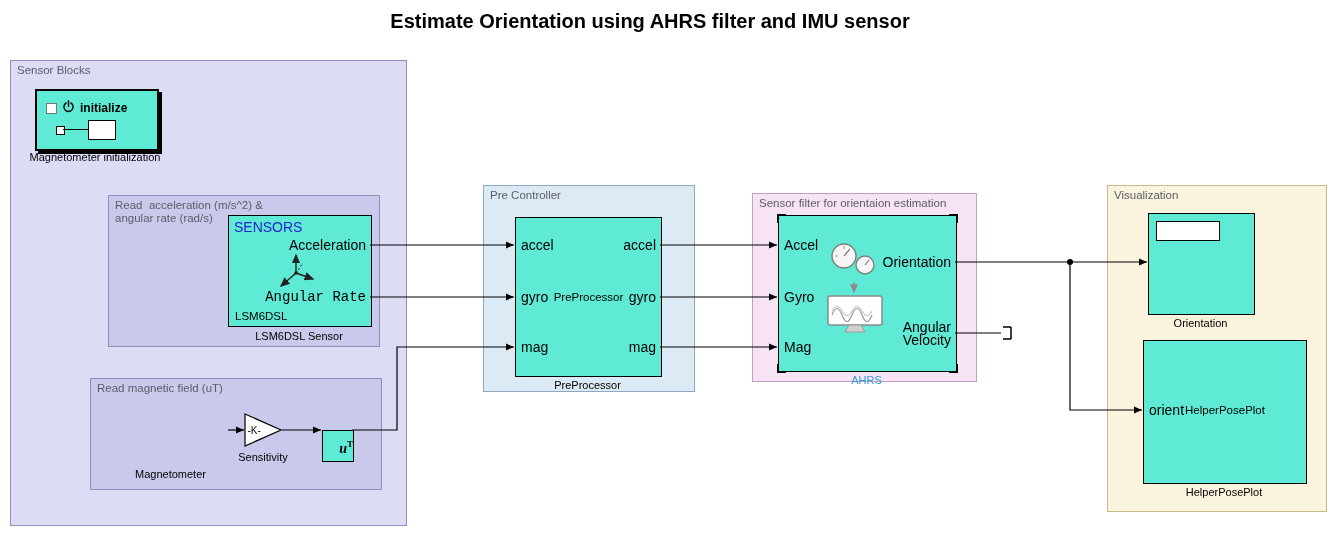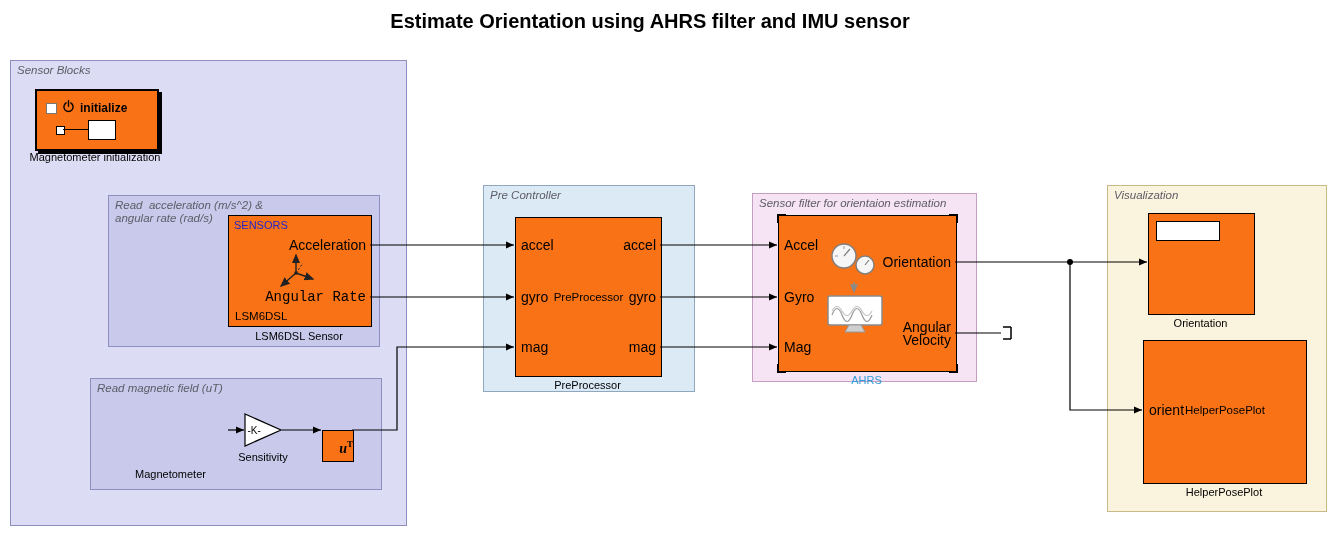--- a/index.html
+++ b/index.html
@@ -1,30 +1,30 @@
 <!DOCTYPE html>
 <html><head>
 <meta charset="utf-8">
 <style>
   html,body{margin:0;padding:0;background:#ffffff;}
   .canvas{position:relative;width:1332px;height:537px;background:#fff;
           font-family:"Liberation Sans","DejaVu Sans",sans-serif;color:#000;overflow:hidden;}
   .title{position:absolute;top:10px;left:16px;width:1268px;text-align:center;
          font-size:20px;font-weight:bold;}
   .area{position:absolute;}
-  .area-label{position:absolute;top:3px;left:6px;font-size:11.5px;color:#5c5c66;white-space:pre;font-style:italic;}
+  .area-label{position:absolute;top:3px;left:6px;font-size:11.5px;color:#5c5c66;white-space:pre;}
   .area-label.l2{top:16px;}
   .sensor-area{left:10px;top:60px;width:395px;height:464px;background:#dcdcf4;border:1px solid #8f8fbf;}
   .imu-area{left:108px;top:195px;width:270px;height:150px;background:#c9c9ec;border:1px solid #8f8fbf;}
   .mag-area{left:90px;top:378px;width:290px;height:110px;background:#c9c9ec;border:1px solid #8f8fbf;}
   .pre-area{left:483px;top:185px;width:210px;height:205px;background:#dceaf6;border:1px solid #8fa8c0;}
   .fusion-area{left:752px;top:193px;width:223px;height:187px;background:#f6e3f3;border:1px solid #c49fc2;}
   .viz-area{left:1107px;top:185px;width:218px;height:325px;background:#faf3dd;border:1px solid #c9b988;}
 
-  .block{position:absolute;background:#f97316;border:1px solid #000;}
+  .block{position:absolute;background:#5eead4;border:1px solid #000;}
   .init-block{left:35px;top:89px;width:120px;height:58px;border:2px solid #000;box-shadow:3px 3px 0 #000;}
   .lsm-block{left:228px;top:215px;width:142px;height:110px;}
   .i2c-block{left:113px;top:395px;width:115px;height:70px;}
   .math-block{left:322px;top:430px;width:30px;height:30px;text-align:right;}
   .math-block .mtxt{display:block;line-height:27px;font-family:"Liberation Serif",serif;
                     font-style:italic;font-weight:bold;font-size:14px;}
   .math-block sup{font-size:9px;font-style:normal;}
   .prep-block{left:515px;top:217px;width:145px;height:158px;}
   .ahrs-block{left:778px;top:215px;width:177px;height:155px;}
   .orient-block{left:1148px;top:213px;width:105px;height:100px;}
@@ -36,21 +36,21 @@
   .cap-i2c{left:113px;top:468px;width:115px;}
   .cap-gain{left:223px;top:451px;width:80px;}
   .cap-prep{left:515px;top:379px;width:145px;}
   .cap-ahrs{left:778px;top:374px;width:177px;color:#2e9bd6;}
   .cap-orient{left:1148px;top:317px;width:105px;}
   .cap-pose{left:1143px;top:486px;width:162px;}
 
   .port{position:absolute;font-size:14px;line-height:13px;white-space:pre;}
   .port.in{left:5px;}
   .port.out{right:5px;text-align:right;}
-  .hdr{position:absolute;font-size:11px;color:#2424cc;}
+  .hdr{position:absolute;font-size:14px;color:#2424cc;}
   .hdr.tl{left:5px;top:3px;}
   .hdr.tr{right:4px;top:3px;}
   .ftr{position:absolute;left:6px;bottom:4px;font-size:11.5px;}
   .cline{position:absolute;width:100%;text-align:center;}
   .i2c-n1{top:19px;font-weight:bold;font-size:12px;}
   .i2c-n2{top:34px;font-weight:bold;font-size:11px;}
   .i2c-n3{top:49px;font-size:10.5px;}
   .center-label{position:absolute;width:100%;text-align:center;font-size:11.5px;line-height:13px;}
 
   .init-row{position:absolute;left:9px;top:8px;display:flex;align-items:center;gap:5px;}

